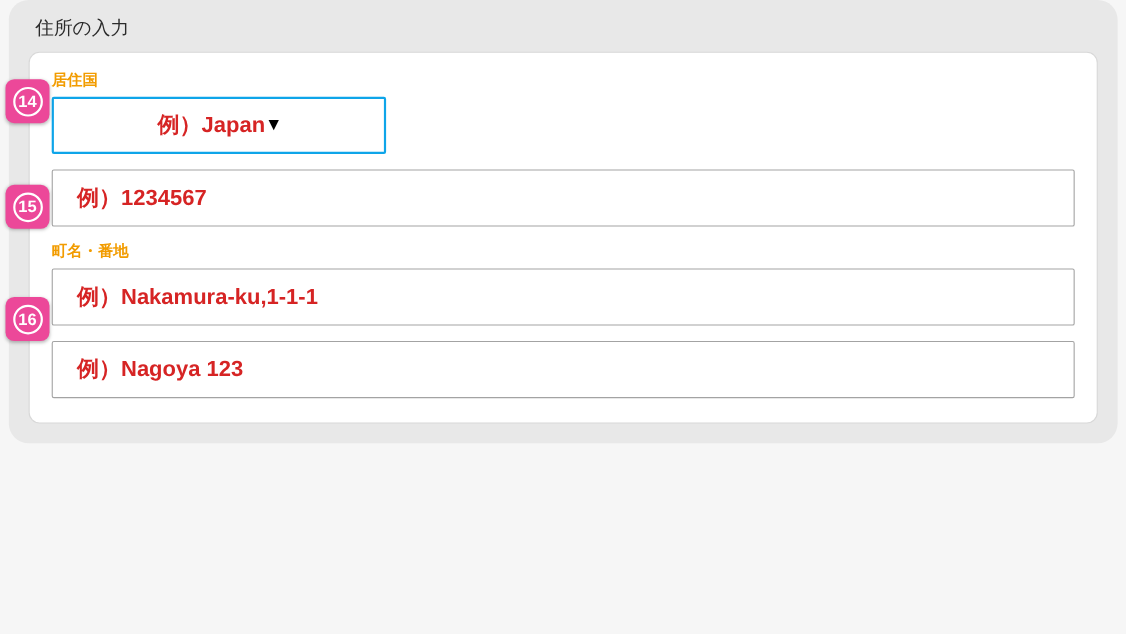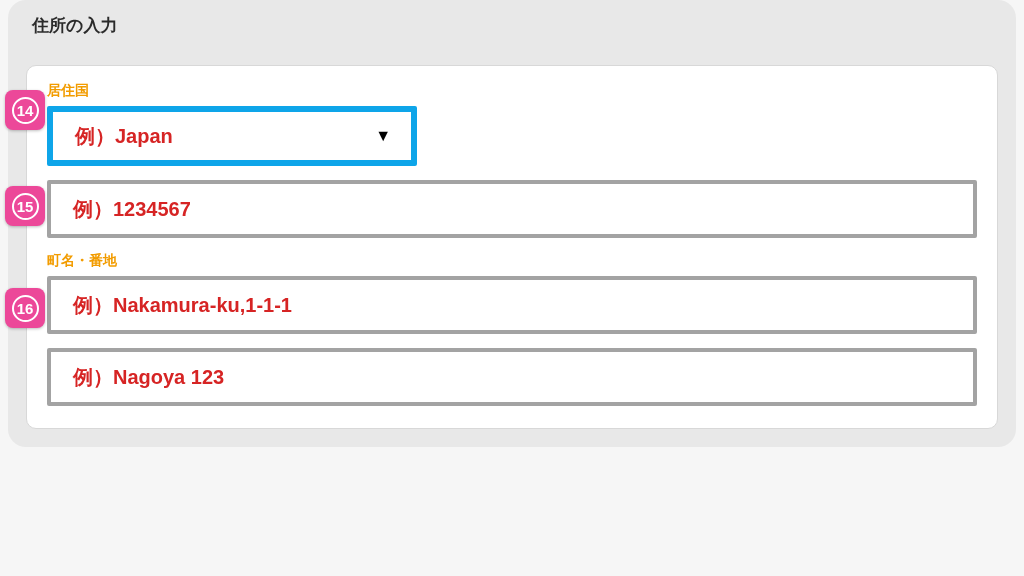--- a/index.html
+++ b/index.html
@@ -12,23 +12,23 @@
   }
   .outer-panel {
     background: #e8e8e8;
     border-radius: 18px;
     margin: 0 8px;
     padding: 14px 18px 18px 18px;
     position: relative;
   }
   .section-title {
     font-size: 17px;
-    font-weight: 700;
+    font-weight: 400;
     color: #2b2b2b;
-    margin: 0 0 28px 6px;
+    margin: 0 0 10px 6px;
   }
   .inner-panel {
     background: #ffffff;
     border: 1px solid #d8d8d8;
     border-radius: 10px;
     padding: 16px 20px 20px 20px;
     position: relative;
   }
   .field-group {
     margin-bottom: 14px;
@@ -36,43 +36,43 @@
   }
   .field-label {
     font-size: 14px;
     font-weight: 700;
     color: #f29c00;
     margin-bottom: 6px;
     display: block;
   }
   .input-box {
     width: 100%;
-    border: 4px solid #a3a3a3;
+    border: 1px solid #a3a3a3;
     border-radius: 2px;
     background: #ffffff;
     padding: 12px 14px 12px 22px;
     font-size: 20px;
     font-weight: 700;
     color: #d62424;
     line-height: 1.3;
     position: relative;
   }
   .select-box {
-    width: 370px;
-    border: 6px solid #0ea5e9;
+    width: 304px;
+    border: 2px solid #0ea5e9;
     border-radius: 2px;
     background: #ffffff;
     padding: 11px 14px 11px 22px;
     font-size: 20px;
     font-weight: 700;
     color: #d62424;
     line-height: 1.3;
     display: flex;
     align-items: center;
-    justify-content: space-between;
+    justify-content: center;
   }
   .dropdown-caret {
     font-size: 16px;
     color: #000000;
     margin-right: 6px;
   }
   .marker {
     position: absolute;
     left: -22px;
     width: 40px;

